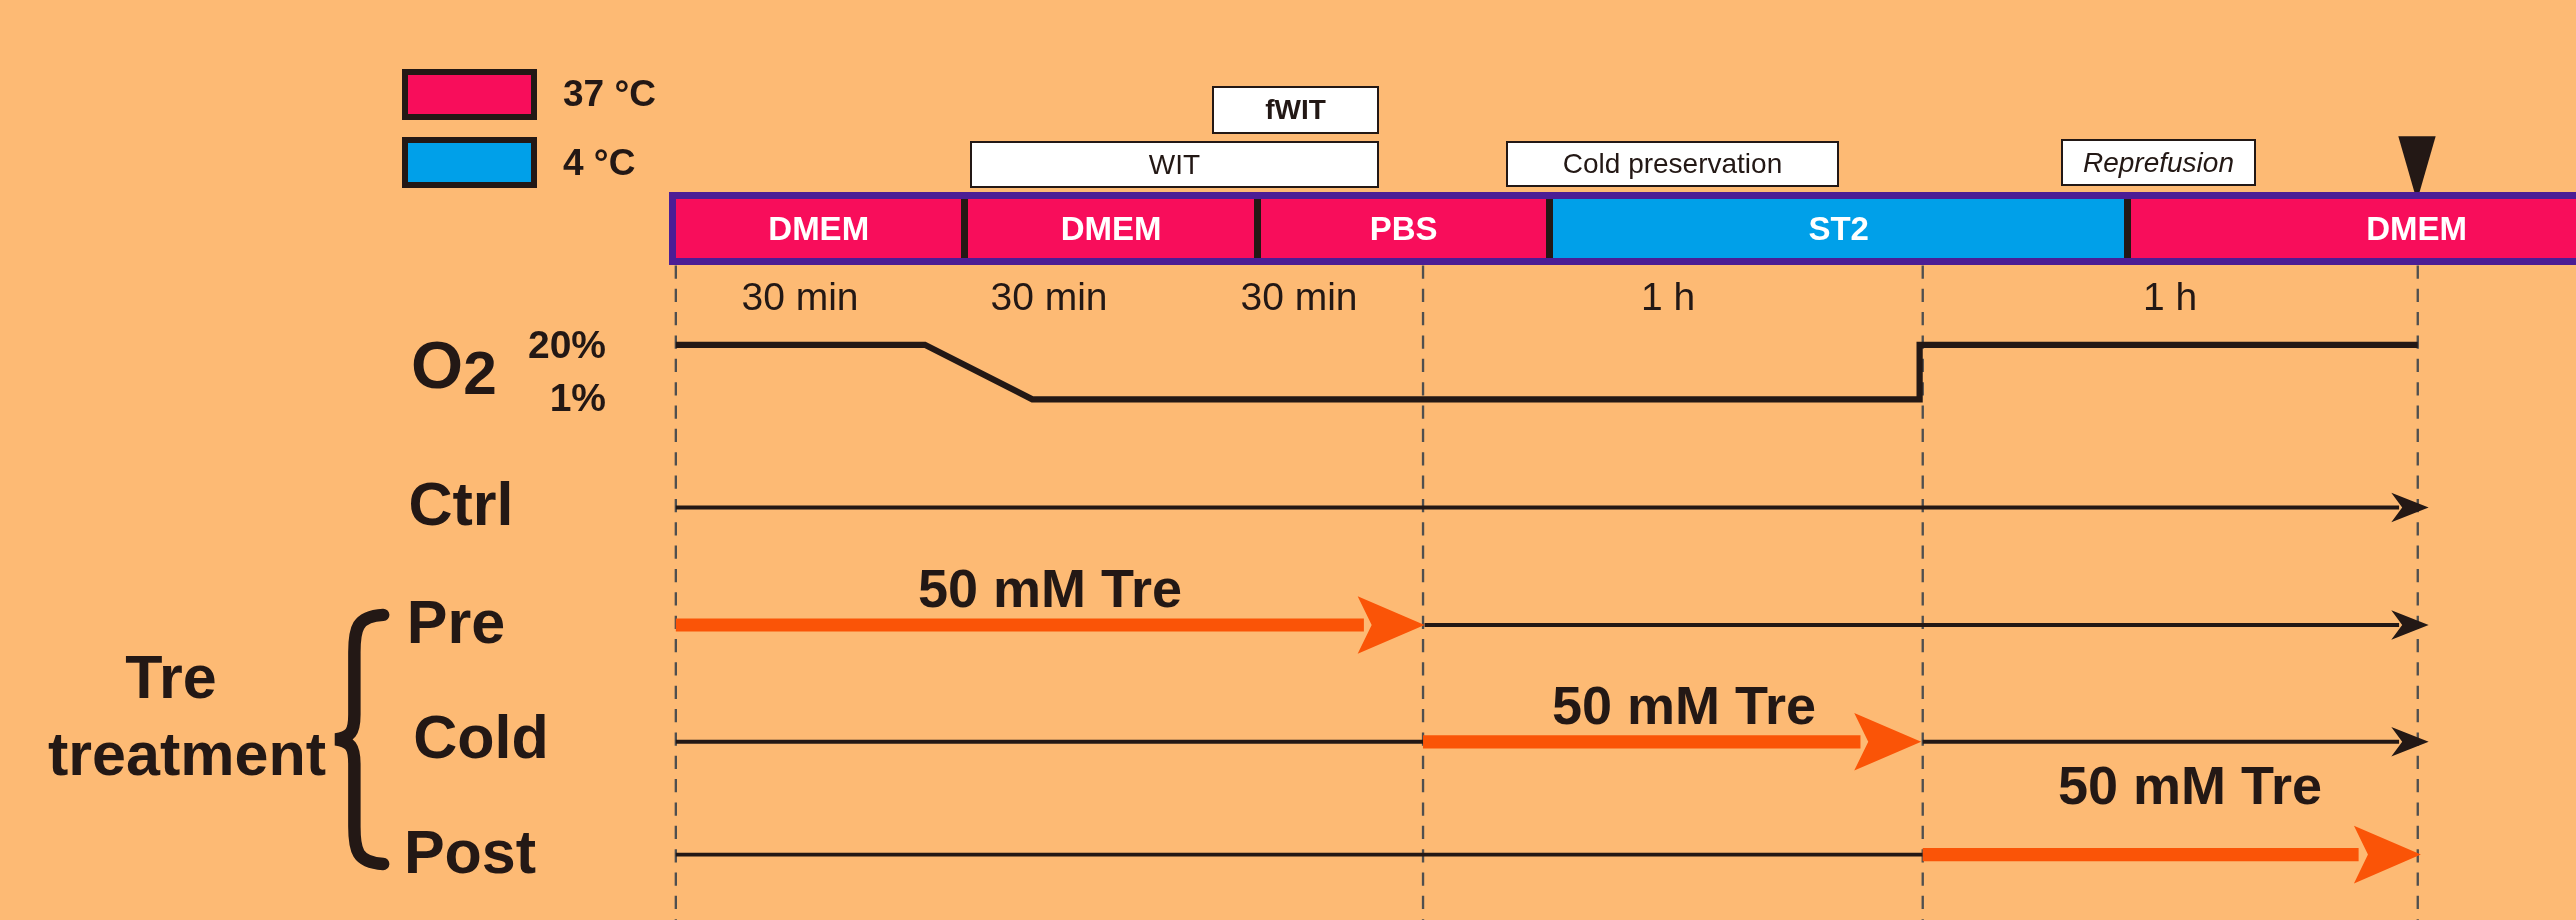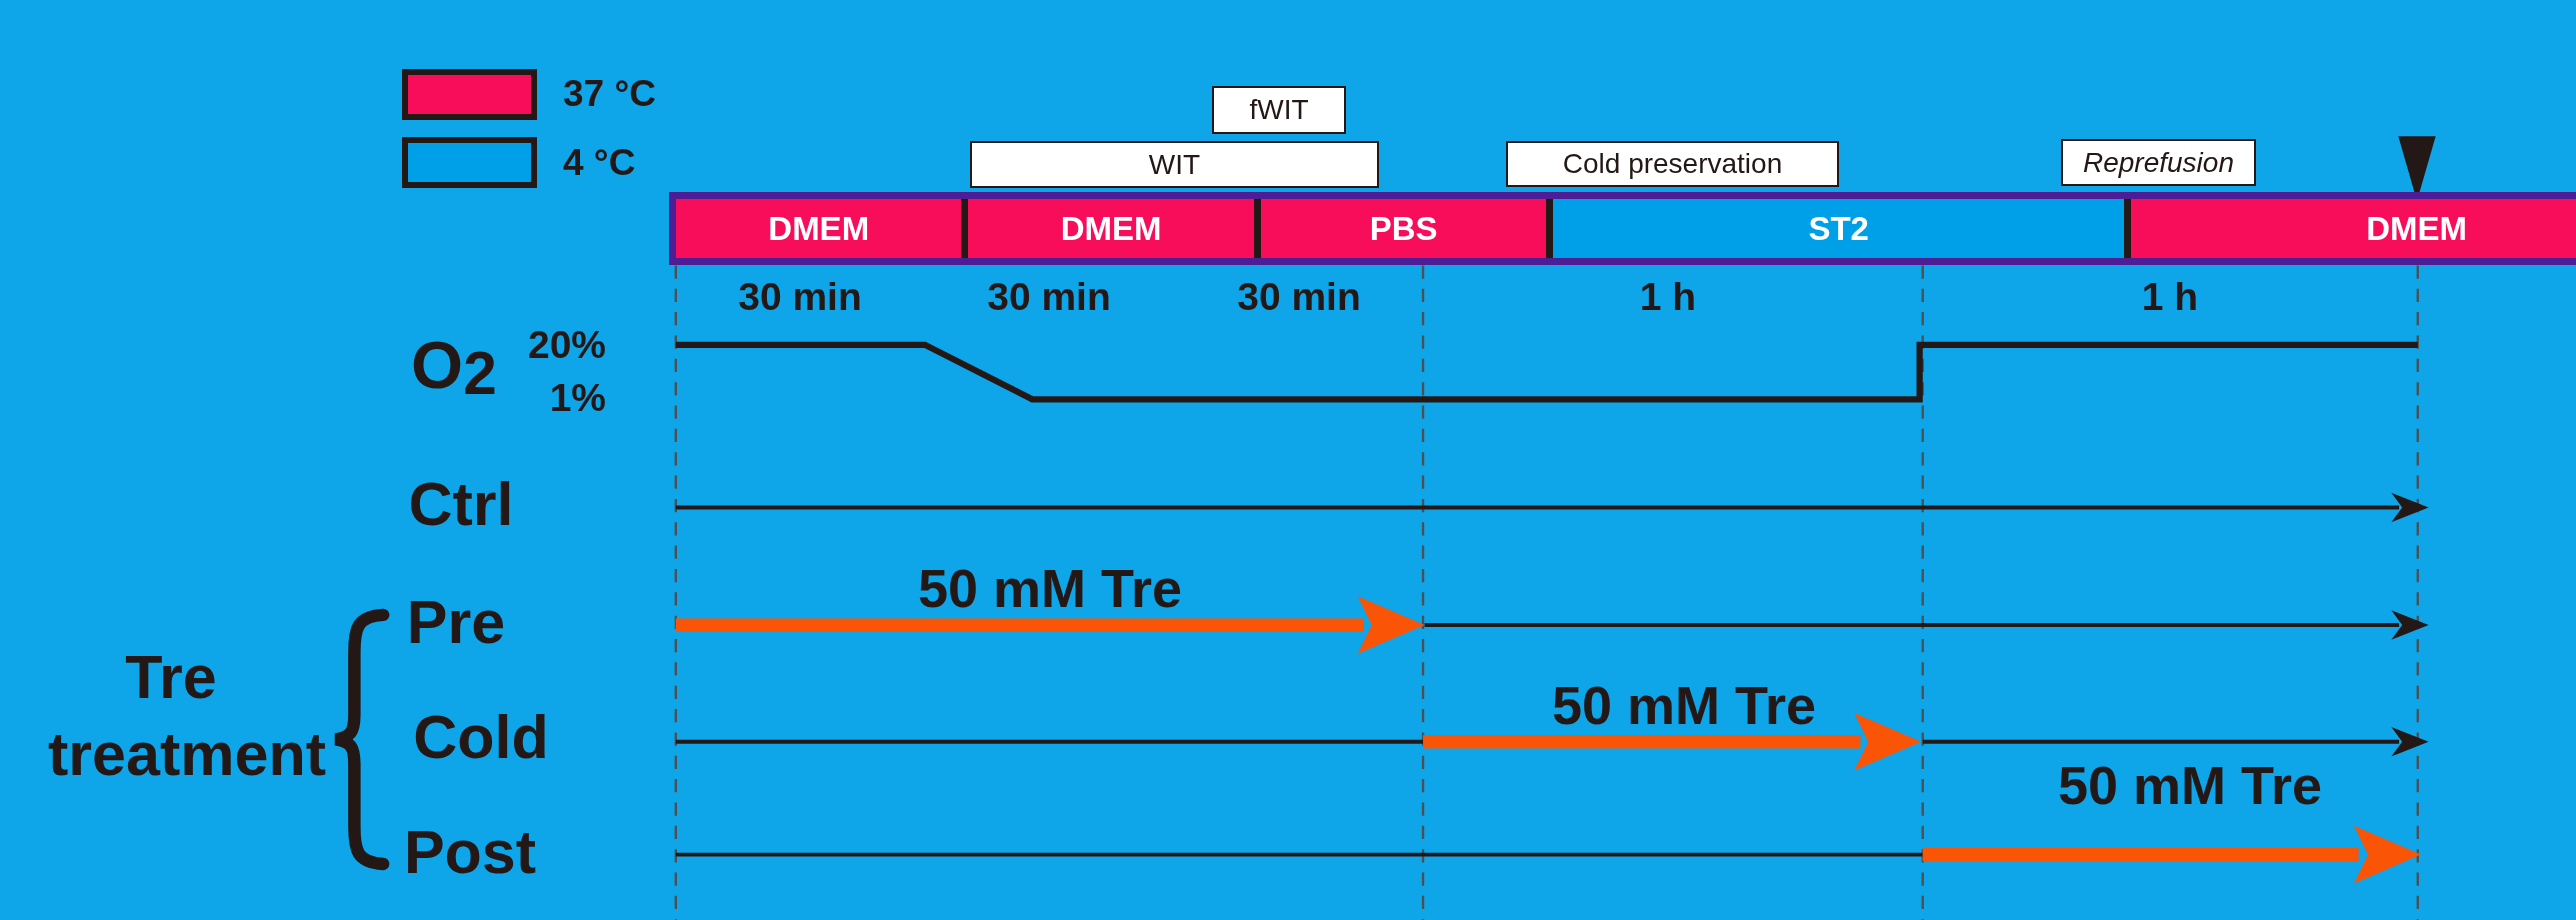--- a/index.html
+++ b/index.html
@@ -1,21 +1,21 @@
 <!DOCTYPE html>
 <html style="font-size:12.5px"><head>
 <meta charset="utf-8">
 <style>
   * { box-sizing: border-box; margin: 0; padding: 0; }
   html, body { background: #ffffff; }
   #canvas {
     position: relative;
     width: 2576px;
     height: 920px;
-    background: #0ea5e9;
+    background: #fdba74;
     overflow: hidden;
     font-family: "Liberation Sans", "DejaVu Sans", sans-serif;
     color: #231815;
     padding-left: 19px;
   }
   .ctr { transform: translate(-50%, -50%); white-space: nowrap; }
   .vctr { transform: translateY(-50%); white-space: nowrap; }
 
   
   #art { position: absolute; left: 0; top: 0; width: 2576px; height: 920px; }
@@ -27,21 +27,21 @@
   .legend-label { position: absolute; left: 563px; font-size: 37px; font-weight: 700; }
   #ll-hot  { top: 94px; }
   #ll-cold { top: 163px; }
 
   
   .phase-box {
     position: absolute; background: #fff; border: 2.3px solid #231815;
     display: flex; align-items: center; justify-content: center;
     font-size: 28px; white-space: nowrap;
   }
-  #box-fwit   { left: 1212px; top: 86px; width: 134px; height: 48px; }
+  #box-fwit   { left: 1212px; top: 86px; width: 167px; height: 48px; font-weight: bold; }
   #box-wit    { left: 970px; top: 141px; width: 409px; height: 47px; }
   #box-coldp  { left: 1506px; top: 141px; width: 333px; height: 46px; }
   #box-reperf { left: 2061px; top: 139px; width: 195px; height: 47px; font-style: italic; }
 
   
   #endpoint {
     position: absolute; left: 2415px; top: 26.5px; transform: translateX(-50%);
     text-align: center; font-size: 48px; font-weight: 700; line-height: 46px; white-space: nowrap;
   }
 
@@ -53,21 +53,21 @@
   .seg {
     display: flex; align-items: center; justify-content: center;
     color: #ffffff; font-weight: 700; font-size: 33px; white-space: nowrap;
   }
   .seg + .seg { border-left: 7px solid #231815; }
   .w1 { flex: 1; } .w2 { flex: 2; }
   .bg-hot  { background: #f80d5b; }
   .bg-cold { background: #00a0e9; }
 
   
-  .dur { position: absolute; top: 297px; font-size: 39px; font-weight: 700; }
+  .dur { position: absolute; top: 297px; font-size: 39px; font-weight: 400; }
   #dur0 { left: 800px; } #dur1 { left: 1049px; } #dur2 { left: 1299px; }
   #dur3 { left: 1668px; } #dur4 { left: 2170px; }
 
   
   #o2label { position: absolute; left: 411px; top: 364px; font-size: 67px; font-weight: 700; }
   #o2label .sub { font-size: 0.9em; position: relative; top: 0.1em; }
   .pct { position: absolute; left: 428px; width: 178px; text-align: right; font-size: 39px; font-weight: 700; }
   #pct-high { top: 345px; }
   #pct-low  { top: 398px; }
 

